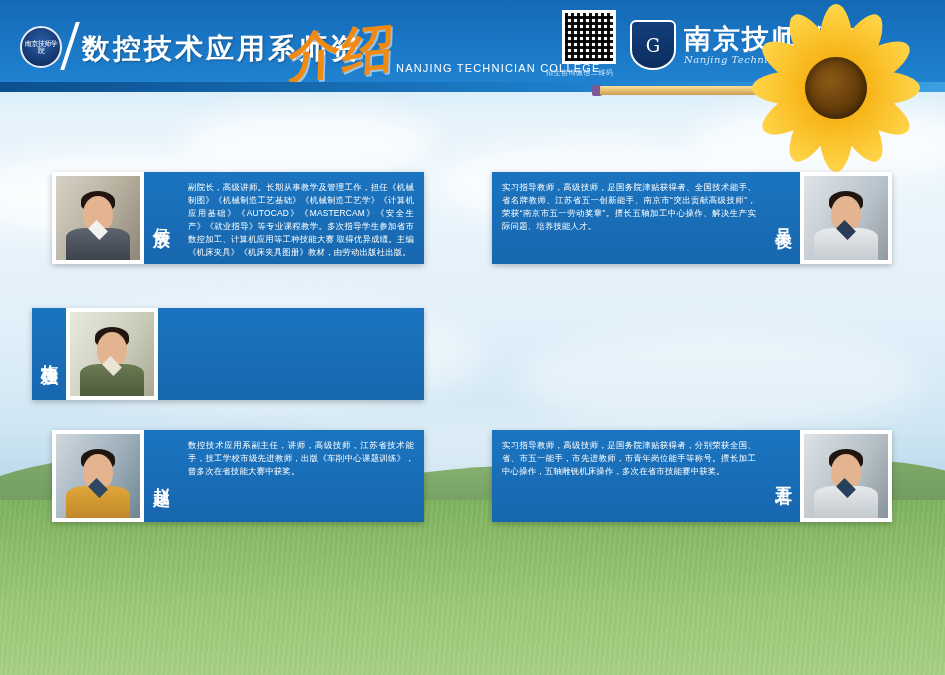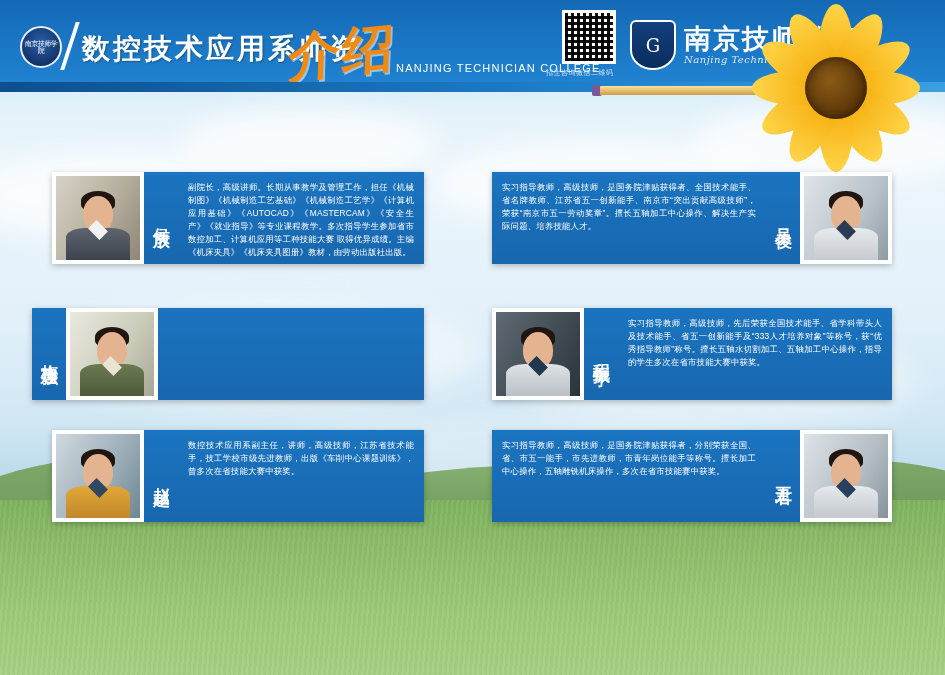--- a/index.html
+++ b/index.html
@@ -318,35 +318,20 @@
       <div class="ph">
         <div class="bgwall" style="background:linear-gradient(120deg,#e9eadf 0%,#c9cbb9 60%,#a7a894 100%);"></div>
         <div class="hair"></div>
           <div class="head"></div>
         <div class="body" style="background:linear-gradient(to bottom,#6b7a52,#4c5a3b);"></div>
         <div class="collar" style="background:#e9e4d4;"></div>
       </div>
     </div>
   </div>
 
-  <div class="card" style="left:492px; top:308px; width:400px; height:92px;">
-    <div class="photo">
-      <div class="ph">
-        <div class="bgwall" style="background:linear-gradient(120deg,#5f6a74 0%,#3f4952 60%,#2b333a 100%);"></div>
-        <div class="hair"></div>
-          <div class="head"></div>
-        <div class="body" style="background:linear-gradient(to bottom,#dfe3e6,#b9bfc5);"></div>
-        <div class="collar" style="background:#22364f;"></div>
-      </div>
-    </div>
-    <div class="name">
-        <span>程振宇</span>
-      </div>
-    <div class="desc">实习指导教师，高级技师，先后荣获全国技术能手、省学科带头人及技术能手、省五一创新能手及“333人才培养对象”等称号，获“优秀指导教师”称号。擅长五轴水切割加工、五轴加工中心操作，指导的学生多次在省市技能大赛中获奖。</div>
-  </div>
 
   <div class="card" style="left:52px; top:430px; width:372px; height:92px;">
     <div class="photo">
       <div class="ph">
         <div class="bgwall" style="background:linear-gradient(120deg,#cfd8de 0%,#9fb0bb 55%,#6f8793 100%);"></div>
         <div class="hair"></div>
           <div class="head"></div>
         <div class="body" style="background:linear-gradient(to bottom,#e0a73a,#c2882a);"></div>
         <div class="collar" style="background:#2f4763;"></div>
       </div>

